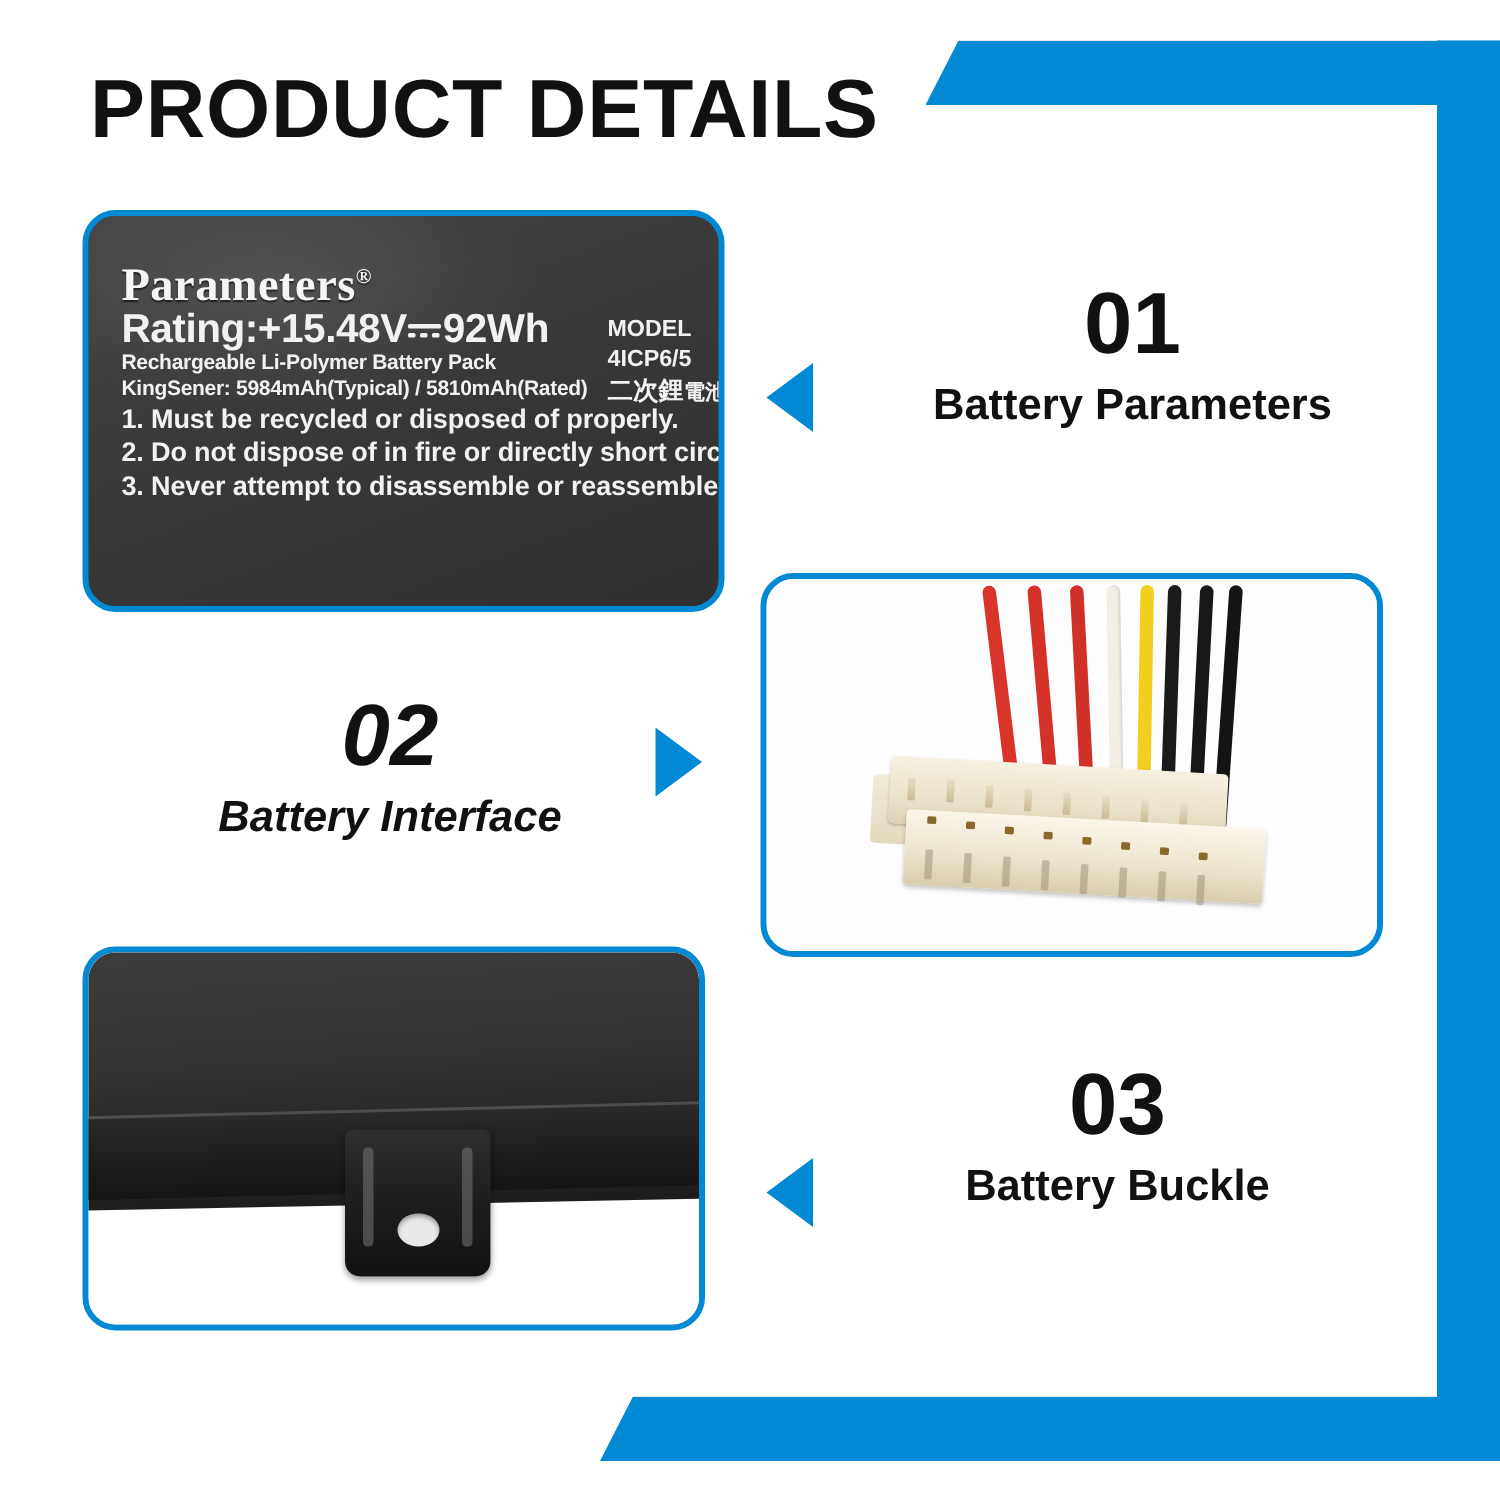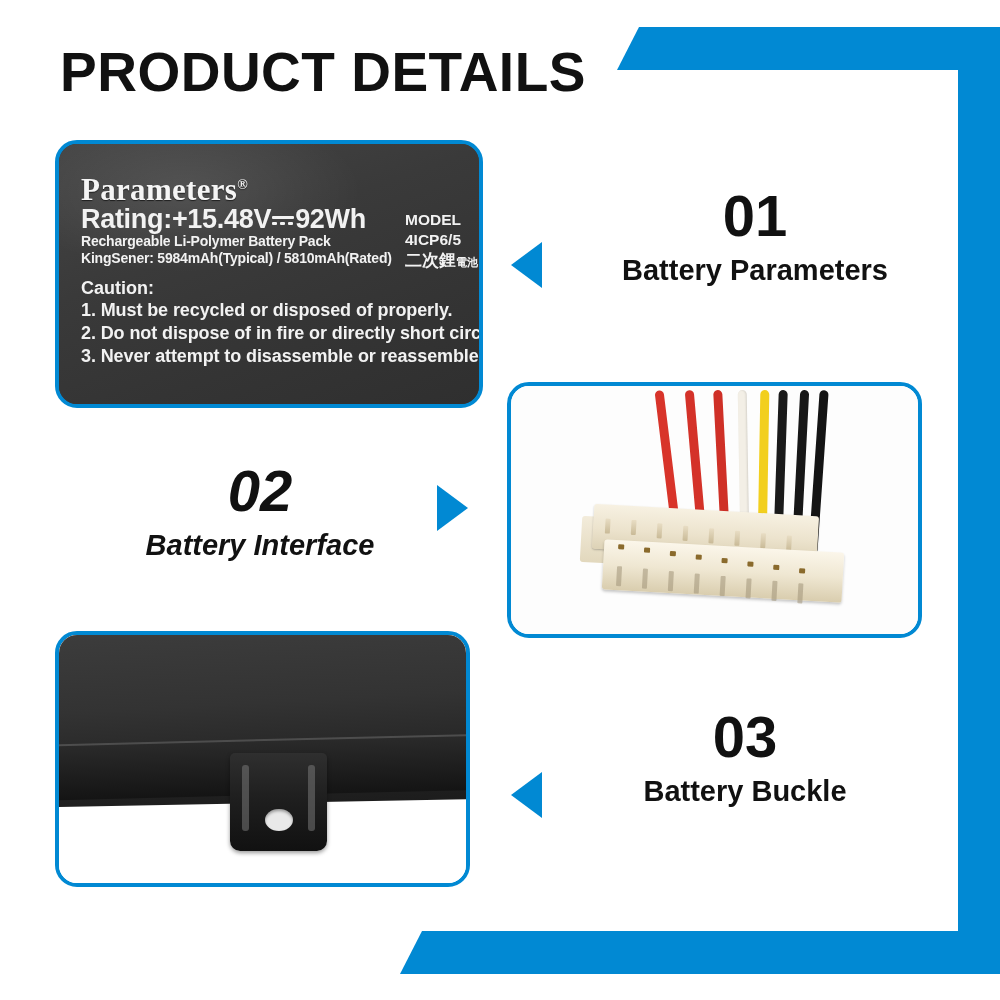--- a/index.html
+++ b/index.html
@@ -155,21 +155,21 @@
     top: 66px;
     width: 78px;
     overflow: hidden;
     font-size: 15.5px;
     font-weight: bold;
     line-height: 1.3;
     white-space: nowrap;
     text-align: left;
   }
   .model-cjk { font-size: 17px; }
-  .model-cjk small { font-size: 11px; text-align: right; }
+  .model-cjk small { font-size: 14px; text-align: right; }
 
   
   #card-connector {
     left: 507px;
     top: 382px;
     width: 415px;
     height: 256px;
   }
   .connector-stage {
     position: absolute;
@@ -361,21 +361,20 @@
 
     <div class="brand"><span>Parameters</span><sup>®</sup></div>
 
     <div class="rating-line">
       <span>Rating:+15.48V</span><span class="dc-sym"><i></i><i></i><i></i><i></i></span><span>92Wh</span>
     </div>
 
     <div class="sub-line">Rechargeable Li-Polymer Battery Pack</div>
     <div class="sub-line">KingSener: 5984mAh(Typical) / 5810mAh(Rated)</div>
 
-    <div class="caution-head">Caution:</div>
     <div class="caution-item">1. Must be recycled or disposed of properly.</div>
     <div class="caution-item">2. Do not dispose of in fire or directly short circ</div>
     <div class="caution-item">3. Never attempt to disassemble or reassemble</div>
 
     <div class="model-block">
       <div>MODEL</div>
       <div>4ICP6/5</div>
       <div class="model-cjk"><span>二次鋰</span><small>電池</small></div>
     </div>
 

